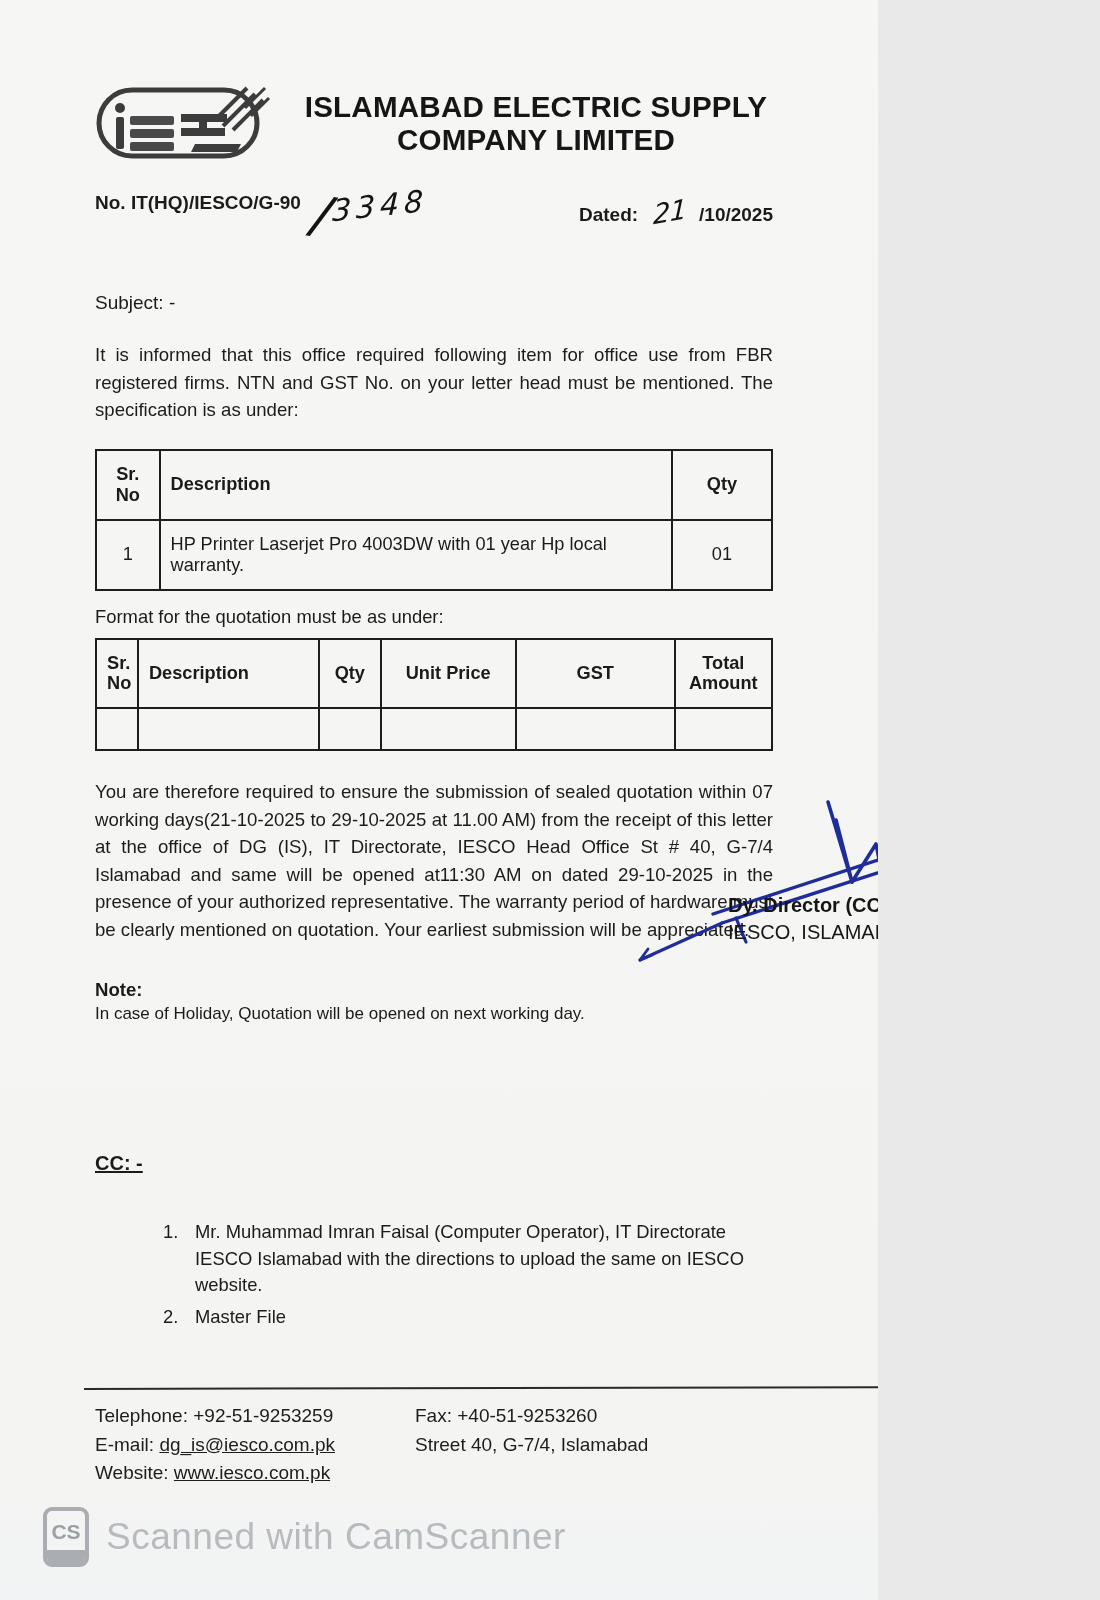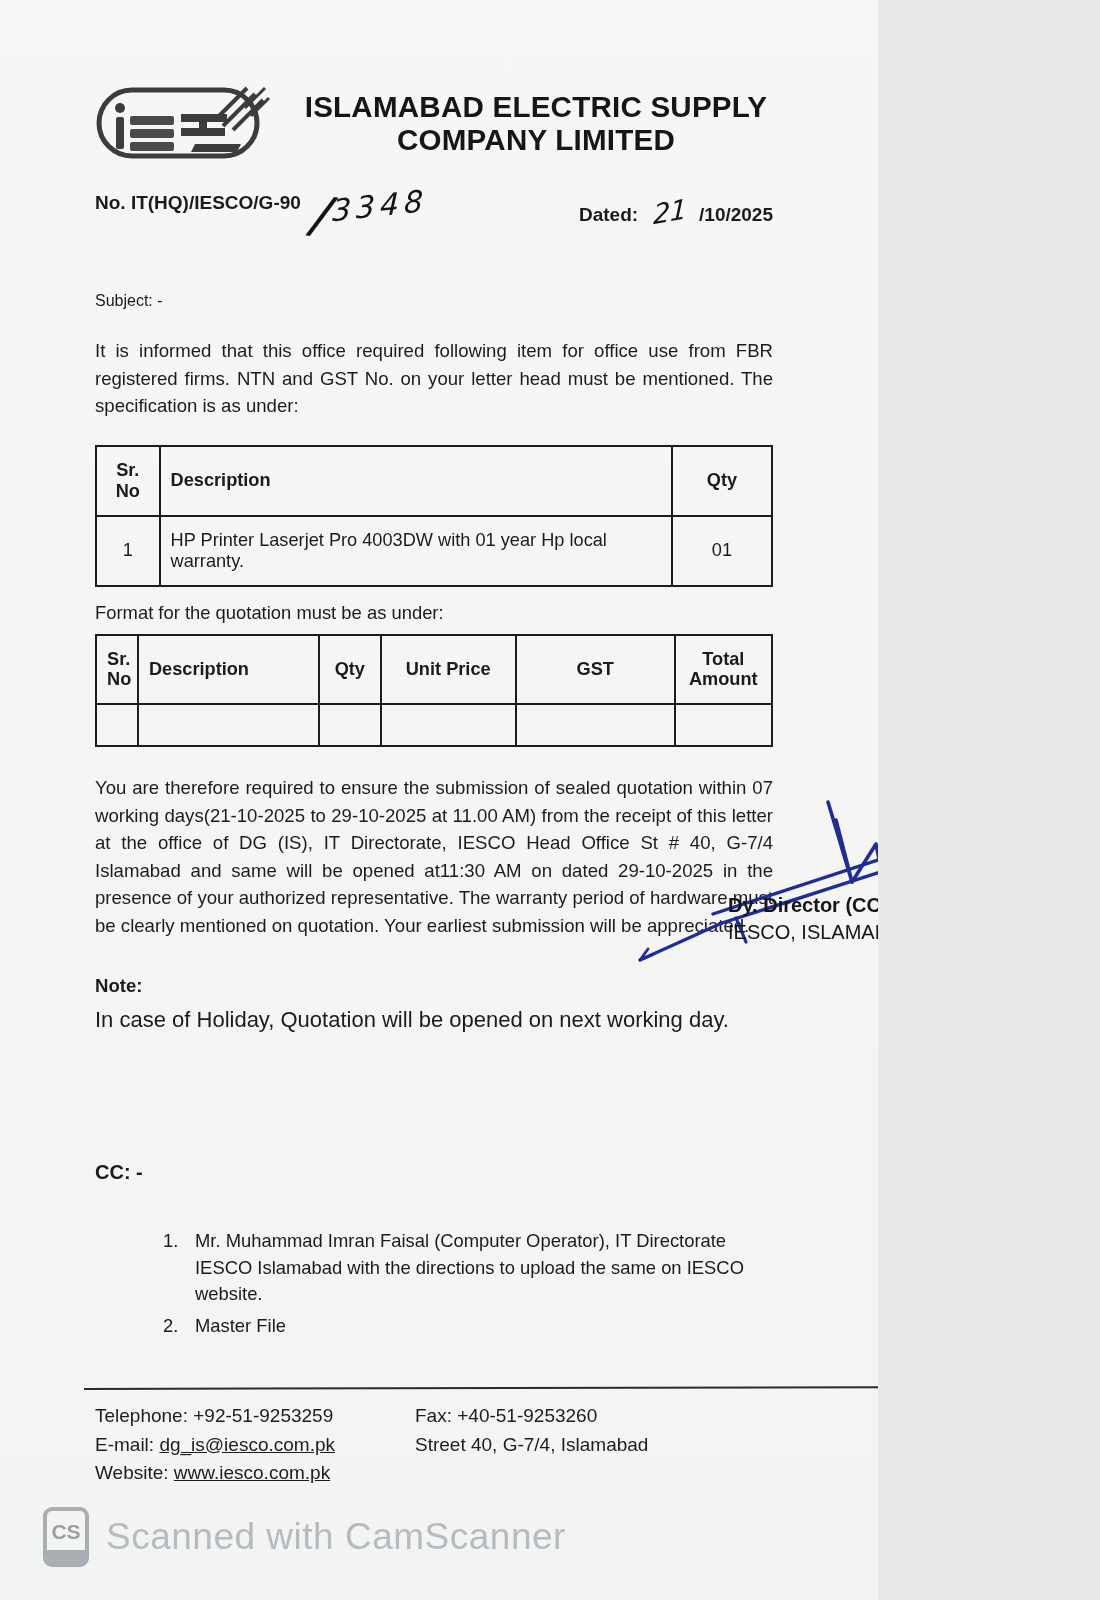--- a/index.html
+++ b/index.html
@@ -27,21 +27,21 @@
   .ref-slash { display:inline-block; font-size:52px; font-weight:400; line-height:0.5;
     transform:rotate(10deg); margin:10px 2px 0 12px; }
   .ref-number { display:inline-block; font-size:30px; font-weight:500; letter-spacing:5px;
     transform:rotate(-6deg) skewX(-8deg); margin-top:-4px; }
   .date-right { font-size:19px; font-weight:bold; white-space:nowrap; margin-top:4px; }
   .date-hw { display:inline-block; font-size:27px; font-weight:500;
     transform:rotate(-10deg) skewX(-12deg); margin:0 6px 0 10px; }
 
   
   .subject-row { display:flex; align-items:baseline; margin-top:64px; }
-  .subject-label { font-size:16px; }
+  .subject-label { font-size:19px; }
   .subject-title { font-size:19.5px; font-weight:bold; margin-left:42px;
     border-bottom:2.5px solid #1b1b1b; padding-bottom:2px; letter-spacing:0.3px; }
 
   .para { font-size:18.6px; line-height:1.48; text-align:justify; color:#1c1c1c; }
   .intro { margin-top:27px; }
 
   
   table { border-collapse:collapse; width:100%; table-layout:fixed; }
   .tbl { margin-top:25px; }
   .tbl th, .tbl td { border:2.2px solid #1d1d1d; font-size:18.2px; padding:13px 10px; }
@@ -51,32 +51,32 @@
   .tbl1 td { height:52px; }
   .tbl2 { margin-top:10px; }
   .tbl2 th { height:58px; line-height:1.15; vertical-align:middle; }
   .tbl2 td { height:42px; }
   .format-line { font-size:18.4px; margin-top:15px; }
 
   .body-para { margin-top:27px; }
 
   .note-block { margin-top:36px; }
   .note-label { font-size:18.6px; font-weight:bold; }
-  .note-text { font-size:22px; margin-top:10px; }
+  .note-text { font-size:17px; margin-top:3px; }
 
   
   .sig-block { position:absolute; left:618px; top:772px; width:470px; height:200px; }
   .sig-svg { position:absolute; left:0; top:0; }
   .sig-names { position:absolute; left:110px; top:122px; width:330px; text-align:left; }
   .sig-name1 { font-size:20px; font-weight:bold; color:#161616; }
   .sig-name2 { font-size:20px; font-weight:normal; color:#161616; margin-top:4px; }
 
   
   .cc-block { margin-top:128px; }
-  .cc-label { font-size:20px; font-weight:bold; }
+  .cc-label { font-size:20px; font-weight:bold;text-decoration:underline; }
   .cc-list { margin-top:44px; padding-left:68px; }
   .cc-item { display:flex; font-size:18.4px; line-height:1.42; margin-bottom:6px; }
   .cc-num { flex:0 0 32px; }
   .cc-text { max-width:820px; }
 
   
   .footer-rule { position:absolute; left:84px; top:1387px; width:932px;
     border-top:2.6px solid #2a2a2a; transform:rotate(-0.12deg); }
   .footer { position:absolute; left:95px; top:1402px; display:flex; font-size:19px; color:#1d1d1d; }
   .footer-col1 { width:320px; }

